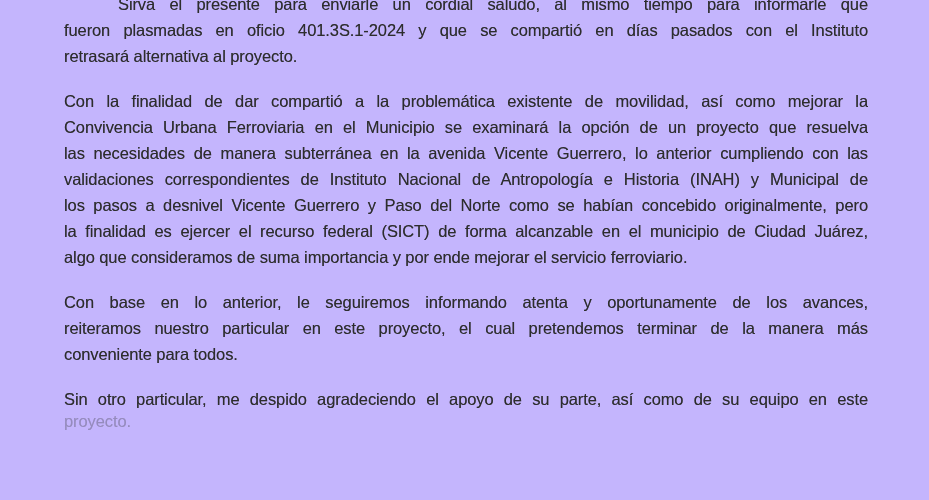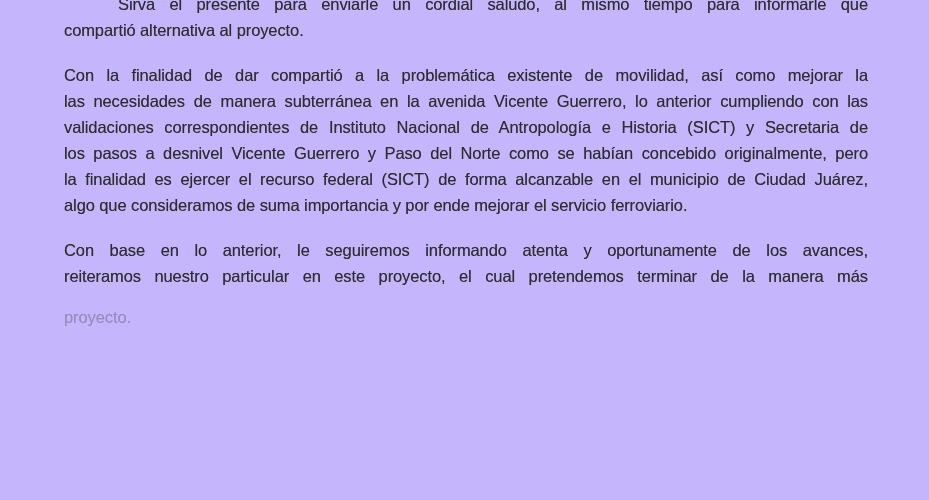--- a/index.html
+++ b/index.html
@@ -50,35 +50,39 @@
   }
 </style>
 </head>
 <body>
 
 <div class="page">
   <div class="letter-body">
 
     <div class="paragraph">
       <div class="line indent">Sirva el presente para enviarle un cordial saludo, al mismo tiempo para informarle que</div>
-      <div class="line last">compartió alternativa al proyecto.</div>
+      <div class="line">fueron plasmadas en oficio 401.3S.1-2024 y que se compartió en días pasados con el Instituto</div>
+      <div class="line last">retrasará alternativa al proyecto.</div>
     </div>
 
     <div class="paragraph">
       <div class="line">Con la finalidad de dar compartió a la problemática existente de movilidad, así como mejorar la</div>
+      <div class="line">Convivencia Urbana Ferroviaria en el Municipio se examinará la opción de un proyecto que resuelva</div>
       <div class="line">las necesidades de manera subterránea en la avenida Vicente Guerrero, lo anterior cumpliendo con las</div>
-      <div class="line">validaciones correspondientes de Instituto Nacional de Antropología e Historia (SICT) y Secretaria de</div>
+      <div class="line">validaciones correspondientes de Instituto Nacional de Antropología e Historia (INAH) y Municipal de</div>
       <div class="line">los pasos a desnivel Vicente Guerrero y Paso del Norte como se habían concebido originalmente, pero</div>
       <div class="line">la finalidad es ejercer el recurso federal (SICT) de forma alcanzable en el municipio de Ciudad Juárez,</div>
       <div class="line last">algo que consideramos de suma importancia y por ende mejorar el servicio ferroviario.</div>
     </div>
 
     <div class="paragraph">
       <div class="line">Con base en lo anterior, le seguiremos informando atenta y oportunamente de los avances,</div>
       <div class="line">reiteramos nuestro particular en este proyecto, el cual pretendemos terminar de la manera más</div>
+      <div class="line last">conveniente para todos.</div>
     </div>
 
     <div class="paragraph">
+      <div class="line">Sin otro particular, me despido agradeciendo el apoyo de su parte, así como de su equipo en este</div>
       <div class="line last faint">proyecto.</div>
     </div>
 
   </div>
 </div>
 
 </body></html>

